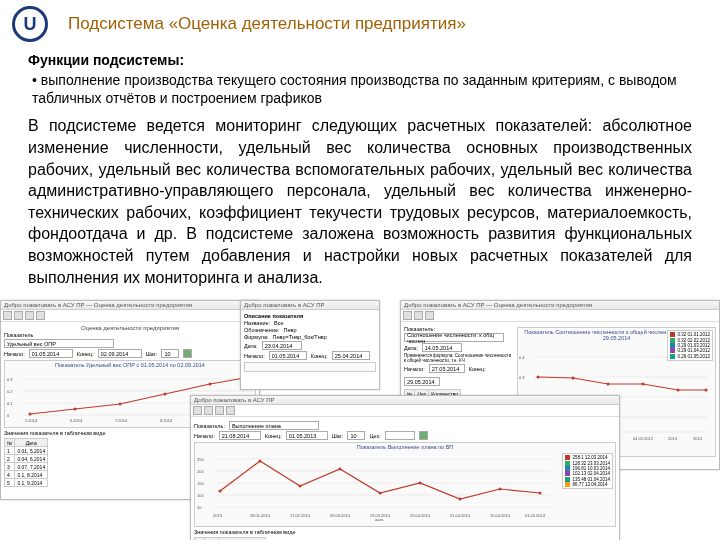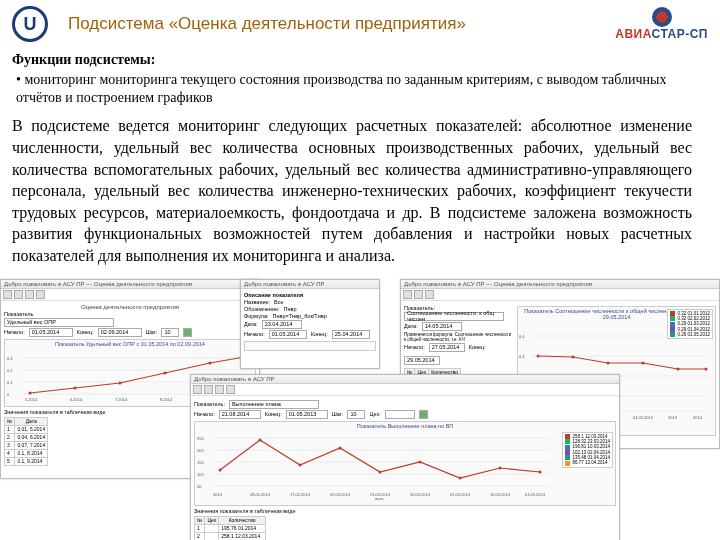--- a/index.html
+++ b/index.html
@@ -4,21 +4,21 @@
 <style>
   * { margin: 0; padding: 0; box-sizing: border-box; }
   body { font-family: Arial, sans-serif; width: 720px; height: 540px; background: #fff; overflow: hidden; position: relative; }
   .header { display: flex; align-items: center; padding: 6px 12px; }
   .logo-left { width: 36px; height: 36px; border: 3px solid #1a3a7a; border-radius: 50%; display: flex; align-items: center; justify-content: center; color: #1a3a7a; font-weight: bold; font-size: 18px; margin-right: 20px; flex-shrink: 0; }
   .title { color: #a16207; font-size: 17px; font-weight: normal; flex: 1; }
   .logo-right { display: flex; flex-direction: column; align-items: center; margin-left: 10px; flex-shrink: 0; }
   .logo-right-icon { width: 20px; height: 20px; background: radial-gradient(circle, #c0392b 40%, #2a4a8a 40%); border-radius: 50%; }
   .logo-right-text { font-size: 12px; font-weight: bold; color: #2a4a8a; letter-spacing: 0.5px; }
   .logo-right-text .red { color: #c0392b; }
-  .content { padding: 4px 28px 6px 12px; font-family: Liberation Serif, serif; }
+  .content { padding: 4px 28px 6px 28px; }
   .subtitle { font-size: 14px; font-weight: bold; margin-bottom: 3px; }
   .bullet { font-size: 14px; margin-left: 4px; line-height: 1.3; }
   .bullet::before { content: "• "; }
   .paragraph { font-size: 16px; line-height: 1.35; text-align: justify; margin-top: 8px; }
   .screens { position: relative; margin-top: 6px; height: 320px; }
   .panel { position: absolute; background: #fff; border: 1px solid #bbb; box-shadow: 0 0 2px rgba(0,0,0,0.2); font-size: 6px; }
   .panel-title { background: linear-gradient(#f7f7f7,#e8e8e8); border-bottom: 1px solid #ccc; padding: 1px 3px; font-size: 6px; color: #555; }
   .panel-body { padding: 3px; }
   .toolbar { display: flex; gap: 2px; align-items: center; padding: 1px 2px; border-bottom: 1px solid #ddd; }
   .tb-icon { width: 9px; height: 9px; background: #e0e0e0; border: 1px solid #aaa; }
@@ -35,29 +35,25 @@
   .swatch { width: 5px; height: 5px; }
 </style>
 </head>
 <body>
 
 <div class="header">
   <div class="logo-left">
       <span>U</span>
     </div>
   <div class="title">Подсистема «Оценка деятельности предприятия»</div>
-  <div class="logo-right">
-    <div class="logo-right-icon"></div>
-    <div class="logo-right-text"><span class="red">АВИА</span><span>СТАР-СП</span></div>
-  </div>
 </div>
 
 <div class="content">
   <div class="subtitle">Функции подсистемы:</div>
-  <div class="bullet">мониторинг мониторинга текущего состояния производства по заданным критериям, с выводом табличных отчётов и построением графиков</div>
+  <div class="bullet">выполнение производства текущего состояния производства по заданным критериям, с выводом табличных отчётов и построением графиков</div>
   <div class="paragraph">В подсистеме ведется мониторинг следующих расчетных показателей: абсолютное изменение численности, удельный вес количества основных производственных рабочих, удельный вес количества вспомогательных рабочих, удельный вес количества административно-управляющего персонала, удельный вес количества инженерно-технических рабочих, коэффициент текучести трудовых ресурсов, материалоемкость, фондоотдача и др. В подсистеме заложена возможность развития функциональных возможностей путем добавления и настройки новых расчетных показателей для выполнения их мониторинга и анализа.</div>
 </div>
 
 <div class="screens">
 
   <div class="panel" style="left:0;top:0;width:260px;height:200px;">
     <div class="panel-title">Добро пожаловать в АСУ ПР — Оценка деятельности предприятия</div>
     <div class="toolbar">
       <div class="tb-icon"></div>
       <div class="tb-icon"></div>

